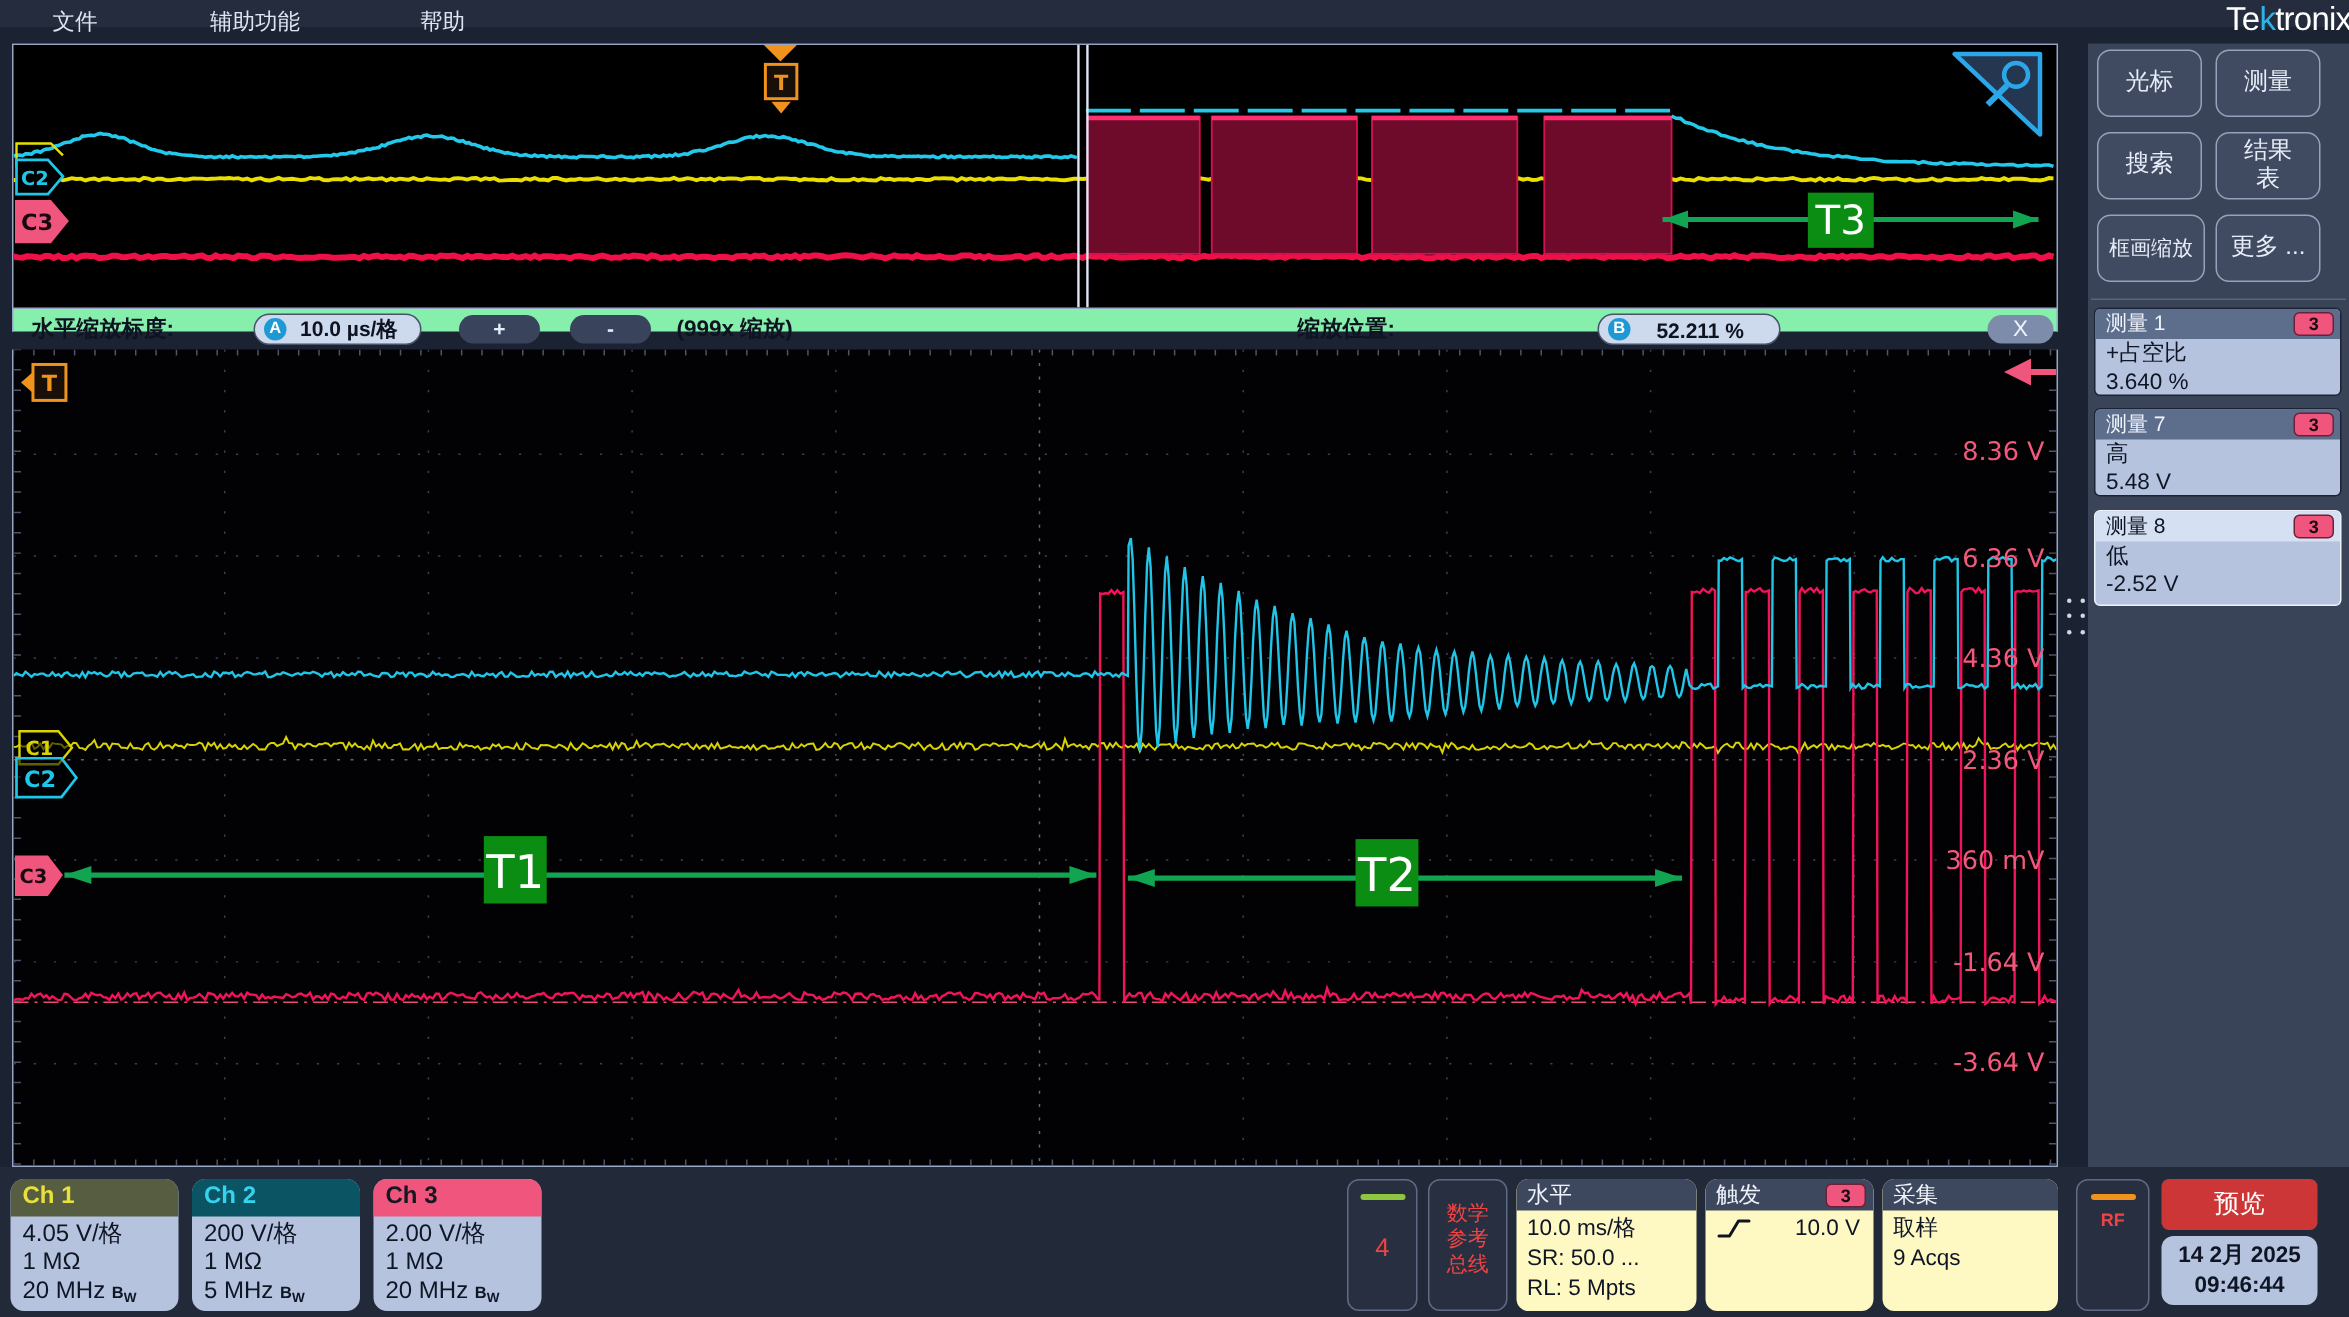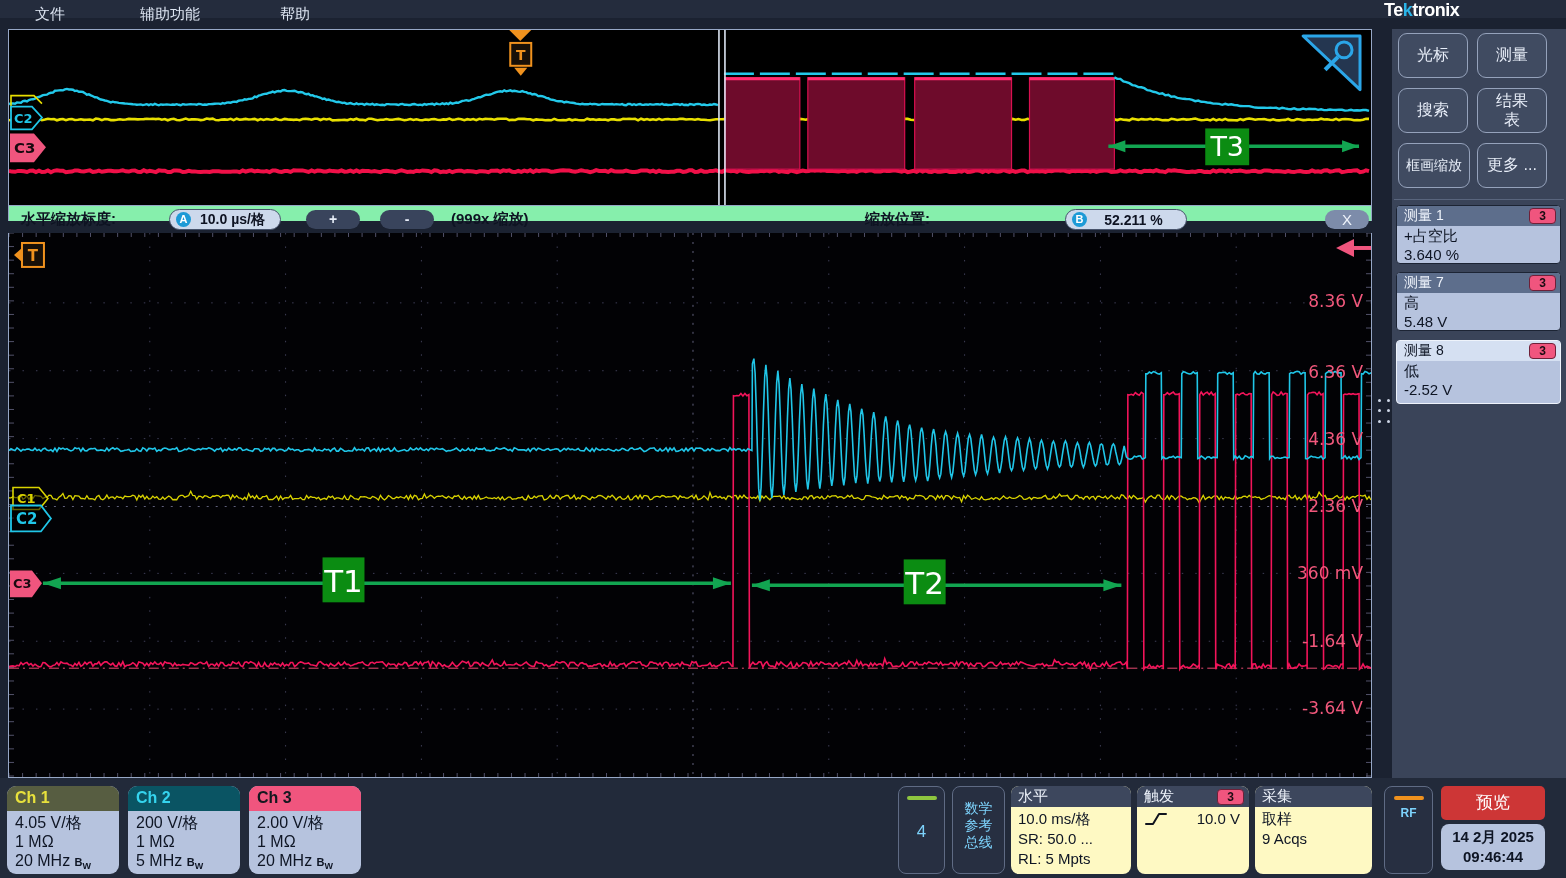--- a/index.html
+++ b/index.html
@@ -2,21 +2,21 @@
 <html><head>
 <meta charset="utf-8">
 <style>
   *{box-sizing:border-box;margin:0;padding:0}
   html,body{width:1566px;height:878px;overflow:hidden}
   body{position:relative;background:#1b2231;font-family:"Liberation Sans","DejaVu Sans",sans-serif;color:#e7edf8}
 
   
   .menubar{position:absolute;left:0;top:0;width:1566px;height:18px;background:#242c3d}
   .menu-item{position:absolute;top:5px;font-size:15px;color:#dde5f2;cursor:default}
-  .logo{position:absolute;left:1384px;top:0;font-size:18px;font-weight:bold;color:#fff;letter-spacing:-0.5px}
+  .logo{position:absolute;left:1484px;top:0;font-size:22px;font-weight:normal;color:#fff;letter-spacing:-0.5px}
   .logo .kblue{color:#2ab4e8}
 
   
   .overview{position:absolute;left:8px;top:29px;width:1364px;height:177px;background:#000;border:1px solid #96a7c6}
   .zoombar{position:absolute;left:8px;top:206px;width:1364px;height:15px;background:#86efac;border-left:1px solid #96a7c6;border-right:1px solid #96a7c6}
   .main-display{position:absolute;left:8px;top:233px;width:1364px;height:545px;background:#020205;border:1px solid #96a7c6;border-top:none}
   .overview svg,.main-display svg{position:absolute;left:0;top:0;width:100%;height:100%}
 
   
   .zb-text{position:absolute;top:4px;font-size:15px;font-weight:bold;color:#0e1322}
@@ -44,21 +44,21 @@
   
   .bottombar{position:absolute;left:0;top:778px;width:1566px;height:100px;background:#222a3a}
   .chbadge{position:absolute;top:8px;width:112px;height:88px;border-radius:9px;background:#b6c3de;overflow:hidden}
   .ch-h{height:25px;font-size:16px;font-weight:bold;padding:3px 0 0 8px}
   .ch1-h{background:#575d41;color:#e8e13c}
   .ch2-h{background:#0a5463;color:#35d4ee}
   .ch3-h{background:#f0557e;color:#14181f}
   .ch-b{padding:2px 0 0 8px;font-size:16px;line-height:19px;color:#0e1524}
   .bw{font-size:11px;font-weight:bold}
   .bw sub{font-size:9px}
-  .darkbtn{position:absolute;top:8px;height:88px;background:#272f41;border:1px solid #5f6b84;border-radius:8px;color:#7dd3fc;text-align:center}
+  .darkbtn{position:absolute;top:8px;height:88px;background:#272f41;border:1px solid #5f6b84;border-radius:8px;color:#ef4444;text-align:center}
   .chanline{width:30px;height:4px;border-radius:2px;margin:9px auto 0}
   .hbadge{position:absolute;top:8px;height:88px;border-radius:8px;background:#fef9c3;overflow:hidden}
   .hb-h{height:21px;background:#3d475d;color:#eef3fb;font-size:15px;display:flex;align-items:center;padding:0 5px 0 7px}
   .hb-b{padding:2px 7px;font-size:15px;line-height:20px;color:#0e1524}
   .trig-row{display:flex;align-items:center;justify-content:space-between;padding-right:2px}
   .preview-btn{position:absolute;left:1441px;top:8px;width:104px;height:34px;background:#cd3636;border-radius:5px;color:#fff;font-size:17px;text-align:center;line-height:34px}
   .datetime{position:absolute;left:1441px;top:46px;width:104px;height:46px;background:#b6c3de;border-radius:8px;color:#0e1524;font-size:15px;font-weight:bold;text-align:center;padding-top:3px;line-height:20px}
 
   svg text{font-family:"DejaVu Sans","Liberation Sans",sans-serif}
   .vlab{fill:#f2587c;font-size:17px}

